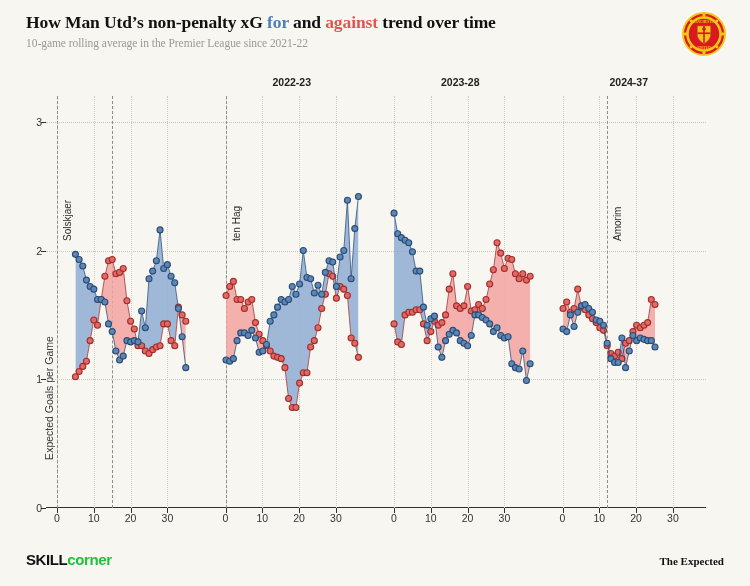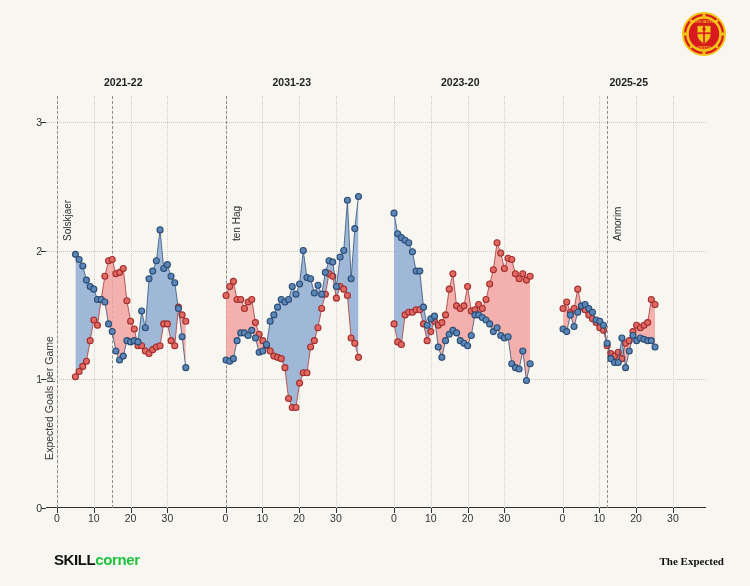--- a/index.html
+++ b/index.html
@@ -79,36 +79,39 @@
   .xtitle{
     position:absolute;left:46px;top:536px;width:660px;text-align:center;
     font-size:10.5px;color:#333333;
   }
 
   
   .skillcorner{
     position:absolute;left:26px;top:551px;
     font-size:15px;font-weight:bold;letter-spacing:-0.4px;
     font-family:"Liberation Sans", sans-serif;
-    margin-left:28px;
   }
   .sc-skill{color:#111111;}
   .sc-corner{color:#1fc23c;}
   .athletic{
     position:absolute;right:26px;top:555px;
     font-family:"Liberation Serif", serif;
     font-size:11px;font-weight:bold;color:#111111;
   }
 </style>
 </head>
 <body>
 
 <div id="root">
 
   <div class="header">
+    <div class="title">
+      <span>How Man Utd’s non-penalty xG </span><span class="for">for</span><span> and </span><span class="against">against</span><span> trend over time</span>
+    </div>
+    <div class="subtitle">10-game rolling average in the Premier League since 2021-22</div>
   </div>
 
   <div class="crest">
     <svg width="44" height="44" viewBox="0 0 44 44">
       <circle cx="22" cy="22" r="21" fill="#d81920"></circle>
       <circle cx="22" cy="22" r="21" fill="none" stroke="#f5c518" stroke-width="2"></circle>
       <circle cx="22" cy="22" r="16.5" fill="none" stroke="#f5c518" stroke-width="2.6"></circle>
       <circle cx="22" cy="22" r="13.5" fill="#d81920"></circle>
 
       <circle cx="22" cy="3.4" r="1.7" fill="#f5c518"></circle>
@@ -144,21 +147,20 @@
         <div class="ytickmark" style="top: 283.25px;"></div>
         <div class="hgrid" style="top: 154.5px;"></div>
         <div class="ytick" style="top: 154.5px;">2</div>
         <div class="ytickmark" style="top: 154.5px;"></div>
         <div class="hgrid" style="top: 25.75px;"></div>
         <div class="ytick" style="top: 25.75px;">3</div>
         <div class="ytickmark" style="top: 25.75px;"></div>
       </div>
     <div id="facets">
         <div class="facet" style="left: 0px; width: 154.5px;">
-          <div class="facet-title">2021-22</div>
           <div class="vgrid" style="left: 11.0357px;"></div>
           <div class="xtick" style="left: 11.0357px;">0</div>
           <div class="xtickmark" style="left: 11.0357px;"></div>
           <div class="vgrid" style="left: 47.8214px;"></div>
           <div class="xtick" style="left: 47.8214px;">10</div>
           <div class="xtickmark" style="left: 47.8214px;"></div>
           <div class="vgrid" style="left: 84.6071px;"></div>
           <div class="xtick" style="left: 84.6071px;">20</div>
           <div class="xtickmark" style="left: 84.6071px;"></div>
           <div class="vgrid" style="left: 121.393px;"></div>
@@ -238,21 +240,21 @@
             <circle cx="117.71" cy="172.52" r="3" fill="#5b87b8" stroke="#2b4b73" stroke-width="1.1"></circle>
             <circle cx="121.39" cy="168.66" r="3" fill="#5b87b8" stroke="#2b4b73" stroke-width="1.1"></circle>
             <circle cx="125.07" cy="180.25" r="3" fill="#5b87b8" stroke="#2b4b73" stroke-width="1.1"></circle>
             <circle cx="128.75" cy="186.69" r="3" fill="#5b87b8" stroke="#2b4b73" stroke-width="1.1"></circle>
             <circle cx="132.43" cy="212.44" r="3" fill="#5b87b8" stroke="#2b4b73" stroke-width="1.1"></circle>
             <circle cx="136.11" cy="240.76" r="3" fill="#5b87b8" stroke="#2b4b73" stroke-width="1.1"></circle>
             <circle cx="139.79" cy="271.66" r="3" fill="#5b87b8" stroke="#2b4b73" stroke-width="1.1"></circle>
           </svg>
         </div>
         <div class="facet" style="left: 168.5px; width: 154.5px;">
-          <div class="facet-title">2031-23</div>
+          <div class="facet-title">2022-23</div>
           <div class="vgrid" style="left: 11.0357px;"></div>
           <div class="xtick" style="left: 11.0357px;">0</div>
           <div class="xtickmark" style="left: 11.0357px;"></div>
           <div class="vgrid" style="left: 47.8214px;"></div>
           <div class="xtick" style="left: 47.8214px;">10</div>
           <div class="xtickmark" style="left: 47.8214px;"></div>
           <div class="vgrid" style="left: 84.6071px;"></div>
           <div class="xtick" style="left: 84.6071px;">20</div>
           <div class="xtickmark" style="left: 84.6071px;"></div>
           <div class="vgrid" style="left: 121.393px;"></div>
@@ -343,21 +345,21 @@
             <circle cx="121.39" cy="190.55" r="3" fill="#5b87b8" stroke="#2b4b73" stroke-width="1.1"></circle>
             <circle cx="125.07" cy="160.94" r="3" fill="#5b87b8" stroke="#2b4b73" stroke-width="1.1"></circle>
             <circle cx="128.75" cy="154.50" r="3" fill="#5b87b8" stroke="#2b4b73" stroke-width="1.1"></circle>
             <circle cx="132.43" cy="104.29" r="3" fill="#5b87b8" stroke="#2b4b73" stroke-width="1.1"></circle>
             <circle cx="136.11" cy="182.82" r="3" fill="#5b87b8" stroke="#2b4b73" stroke-width="1.1"></circle>
             <circle cx="139.79" cy="132.61" r="3" fill="#5b87b8" stroke="#2b4b73" stroke-width="1.1"></circle>
             <circle cx="143.46" cy="100.43" r="3" fill="#5b87b8" stroke="#2b4b73" stroke-width="1.1"></circle>
           </svg>
         </div>
         <div class="facet" style="left: 337px; width: 154.5px;">
-          <div class="facet-title">2023-20</div>
+          <div class="facet-title">2023-28</div>
           <div class="vgrid" style="left: 11.0357px;"></div>
           <div class="xtick" style="left: 11.0357px;">0</div>
           <div class="xtickmark" style="left: 11.0357px;"></div>
           <div class="vgrid" style="left: 47.8214px;"></div>
           <div class="xtick" style="left: 47.8214px;">10</div>
           <div class="xtickmark" style="left: 47.8214px;"></div>
           <div class="vgrid" style="left: 84.6071px;"></div>
           <div class="xtick" style="left: 84.6071px;">20</div>
           <div class="xtickmark" style="left: 84.6071px;"></div>
           <div class="vgrid" style="left: 121.393px;"></div>
@@ -448,21 +450,21 @@
             <circle cx="125.07" cy="240.76" r="3" fill="#5b87b8" stroke="#2b4b73" stroke-width="1.1"></circle>
             <circle cx="128.75" cy="267.80" r="3" fill="#5b87b8" stroke="#2b4b73" stroke-width="1.1"></circle>
             <circle cx="132.43" cy="271.66" r="3" fill="#5b87b8" stroke="#2b4b73" stroke-width="1.1"></circle>
             <circle cx="136.11" cy="272.95" r="3" fill="#5b87b8" stroke="#2b4b73" stroke-width="1.1"></circle>
             <circle cx="139.79" cy="254.93" r="3" fill="#5b87b8" stroke="#2b4b73" stroke-width="1.1"></circle>
             <circle cx="143.46" cy="284.54" r="3" fill="#5b87b8" stroke="#2b4b73" stroke-width="1.1"></circle>
             <circle cx="147.14" cy="267.80" r="3" fill="#5b87b8" stroke="#2b4b73" stroke-width="1.1"></circle>
           </svg>
         </div>
         <div class="facet" style="left: 505.5px; width: 154.5px;">
-          <div class="facet-title">2025-25</div>
+          <div class="facet-title">2024-37</div>
           <div class="vgrid" style="left: 11.0357px;"></div>
           <div class="xtick" style="left: 11.0357px;">0</div>
           <div class="xtickmark" style="left: 11.0357px;"></div>
           <div class="vgrid" style="left: 47.8214px;"></div>
           <div class="xtick" style="left: 47.8214px;">10</div>
           <div class="xtickmark" style="left: 47.8214px;"></div>
           <div class="vgrid" style="left: 84.6071px;"></div>
           <div class="xtick" style="left: 84.6071px;">20</div>
           <div class="xtickmark" style="left: 84.6071px;"></div>
           <div class="vgrid" style="left: 121.393px;"></div>

